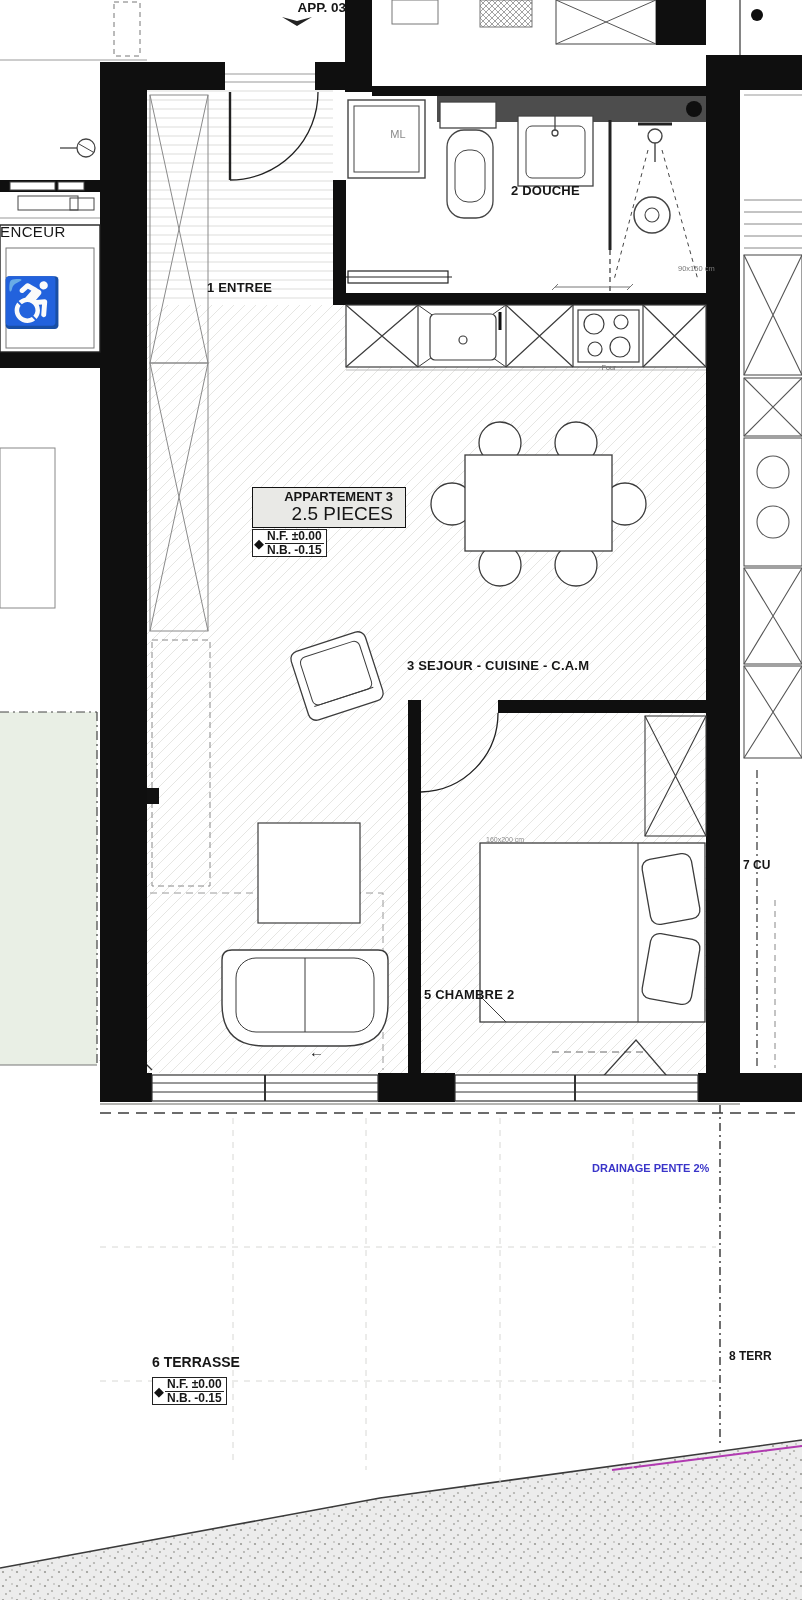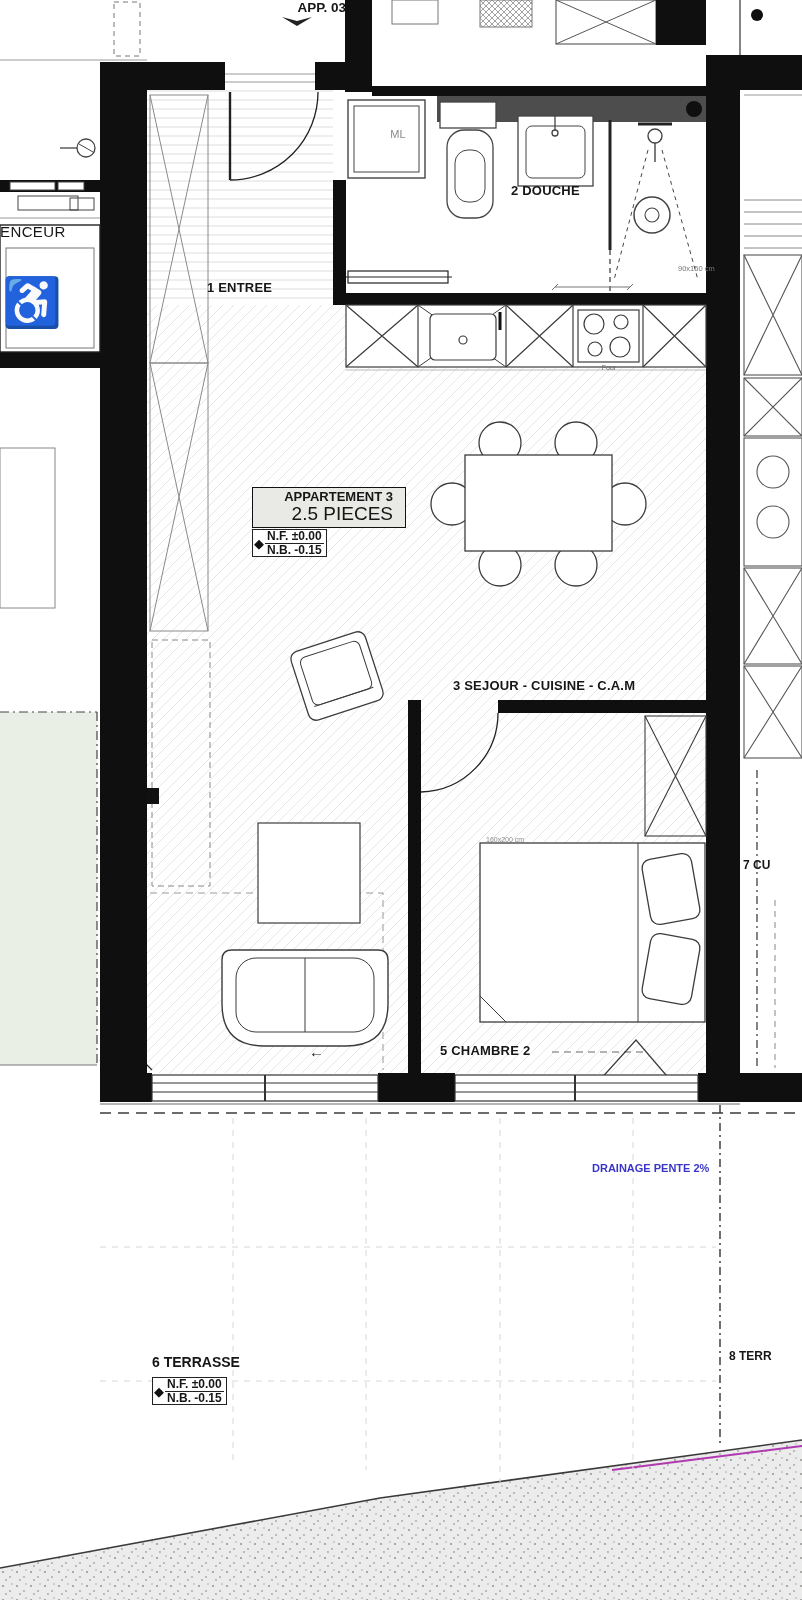--- a/index.html
+++ b/index.html
@@ -6,22 +6,22 @@
   .page{position:relative;width:802px;height:1600px;background:#fff;overflow:hidden;
         font-family:"Liberation Sans",sans-serif;color:#161616;}
   svg.plan{position:absolute;left:0;top:0;}
   .lbl{position:absolute;white-space:nowrap;line-height:1.05;}
   .room-lbl{font-size:13px;font-weight:bold;letter-spacing:.2px;}
   .big-lbl{font-size:12px;font-weight:bold;}
   .app-hdr{left:258px;top:1px;width:88px;text-align:right;font-size:13.5px;font-weight:bold;}
   .enceur{left:0px;top:224px;font-size:15px;font-weight:400;letter-spacing:.4px;text-align:center;}
   .entree{left:207px;top:281px;}
   .douche{left:511px;top:184px;}
-  .sejour{left:407px;top:679px;margin-left:46px;}
-  .chambre{left:424px;top:1044px;margin-left:16px;}
+  .sejour{left:407px;top:659px;}
+  .chambre{left:424px;top:988px;}
   .terrasse{left:152px;top:1355px;font-size:14px;font-weight:bold;}
   .cu7{left:743px;top:859px;}
   .terr8{left:729px;top:1350px;}
   .drainage{left:592px;top:1163px;font-size:11px;font-weight:bold;color:var(--accent-blue,#3a35c9);}
   .ml{left:348px;top:129px;width:100px;text-align:center;font-size:11px;color:#8a8a8a;}
   .four{left:578px;top:364px;width:62px;text-align:center;font-size:7px;color:#6a6a6a;}
   .shower-dim{left:642px;top:265px;font-size:7.5px;color:#777;margin-left:36px;}
   .bed-dim{left:486px;top:836px;font-size:7px;color:#8a8a8a;}
   .apt-box{left:252px;top:487px;width:140px;background:var(--label-bg,#e9e9e6);
            border:1.4px solid #121212;text-align:right;padding:2px 12px 3px 0;}

